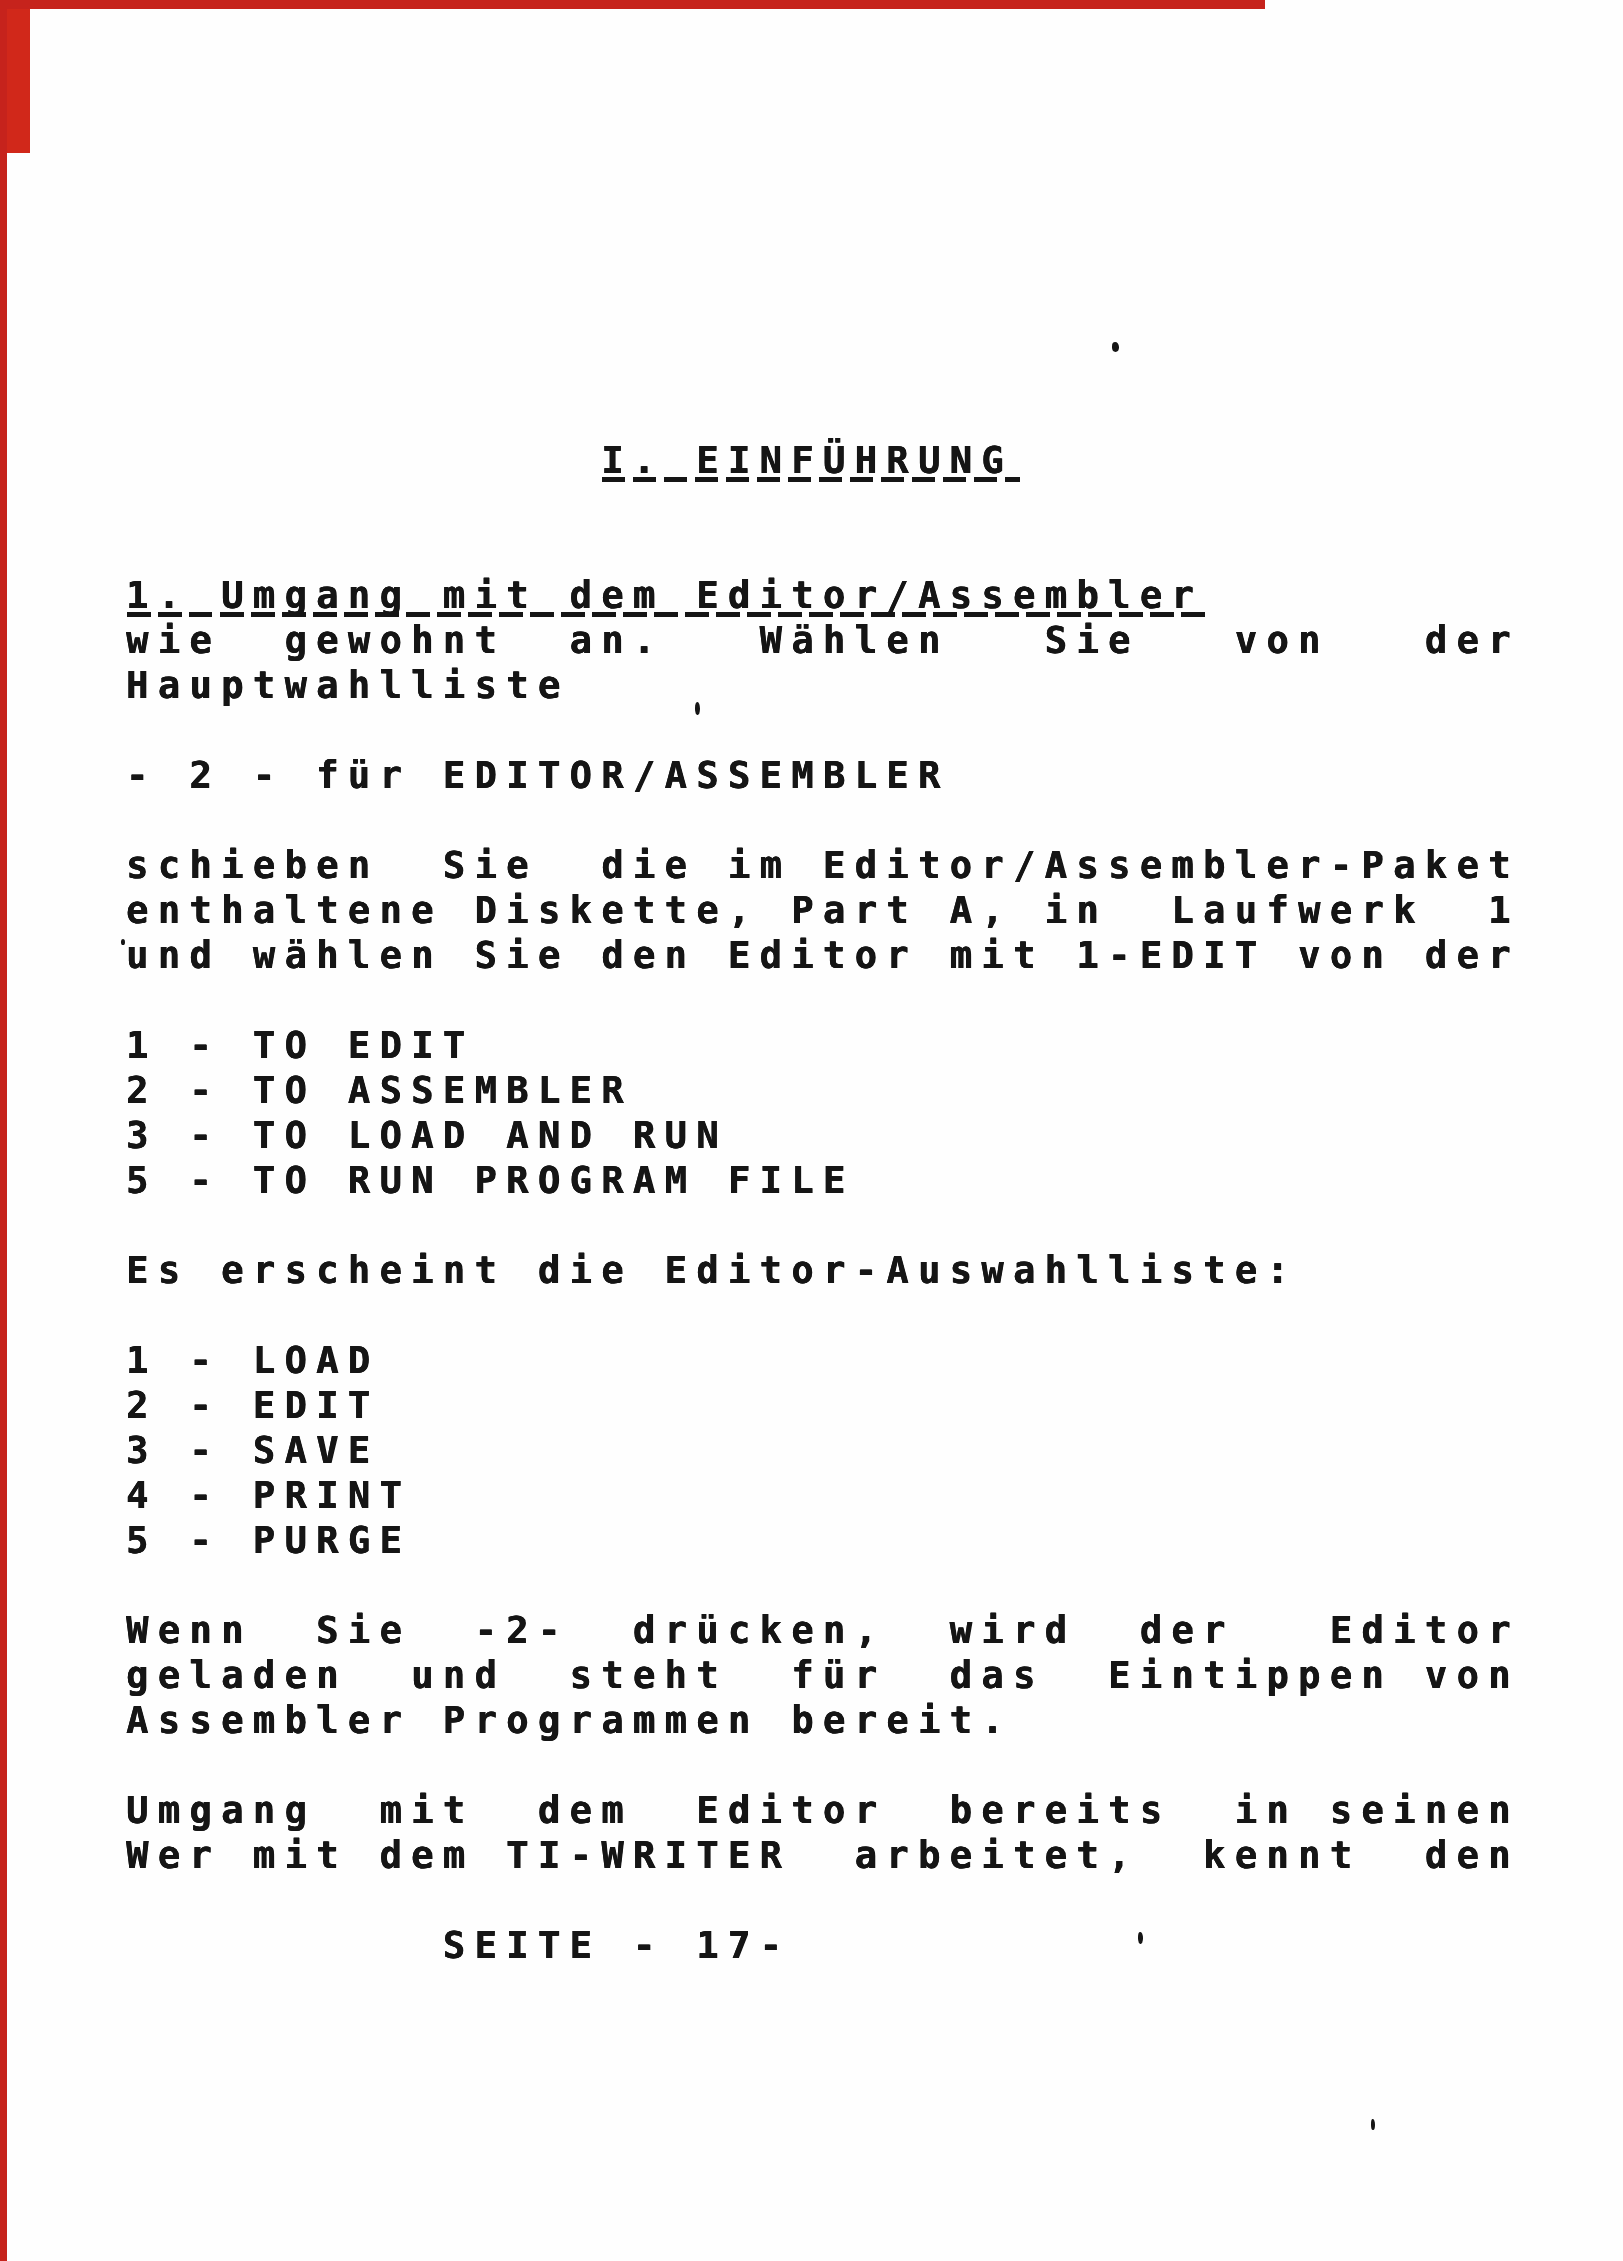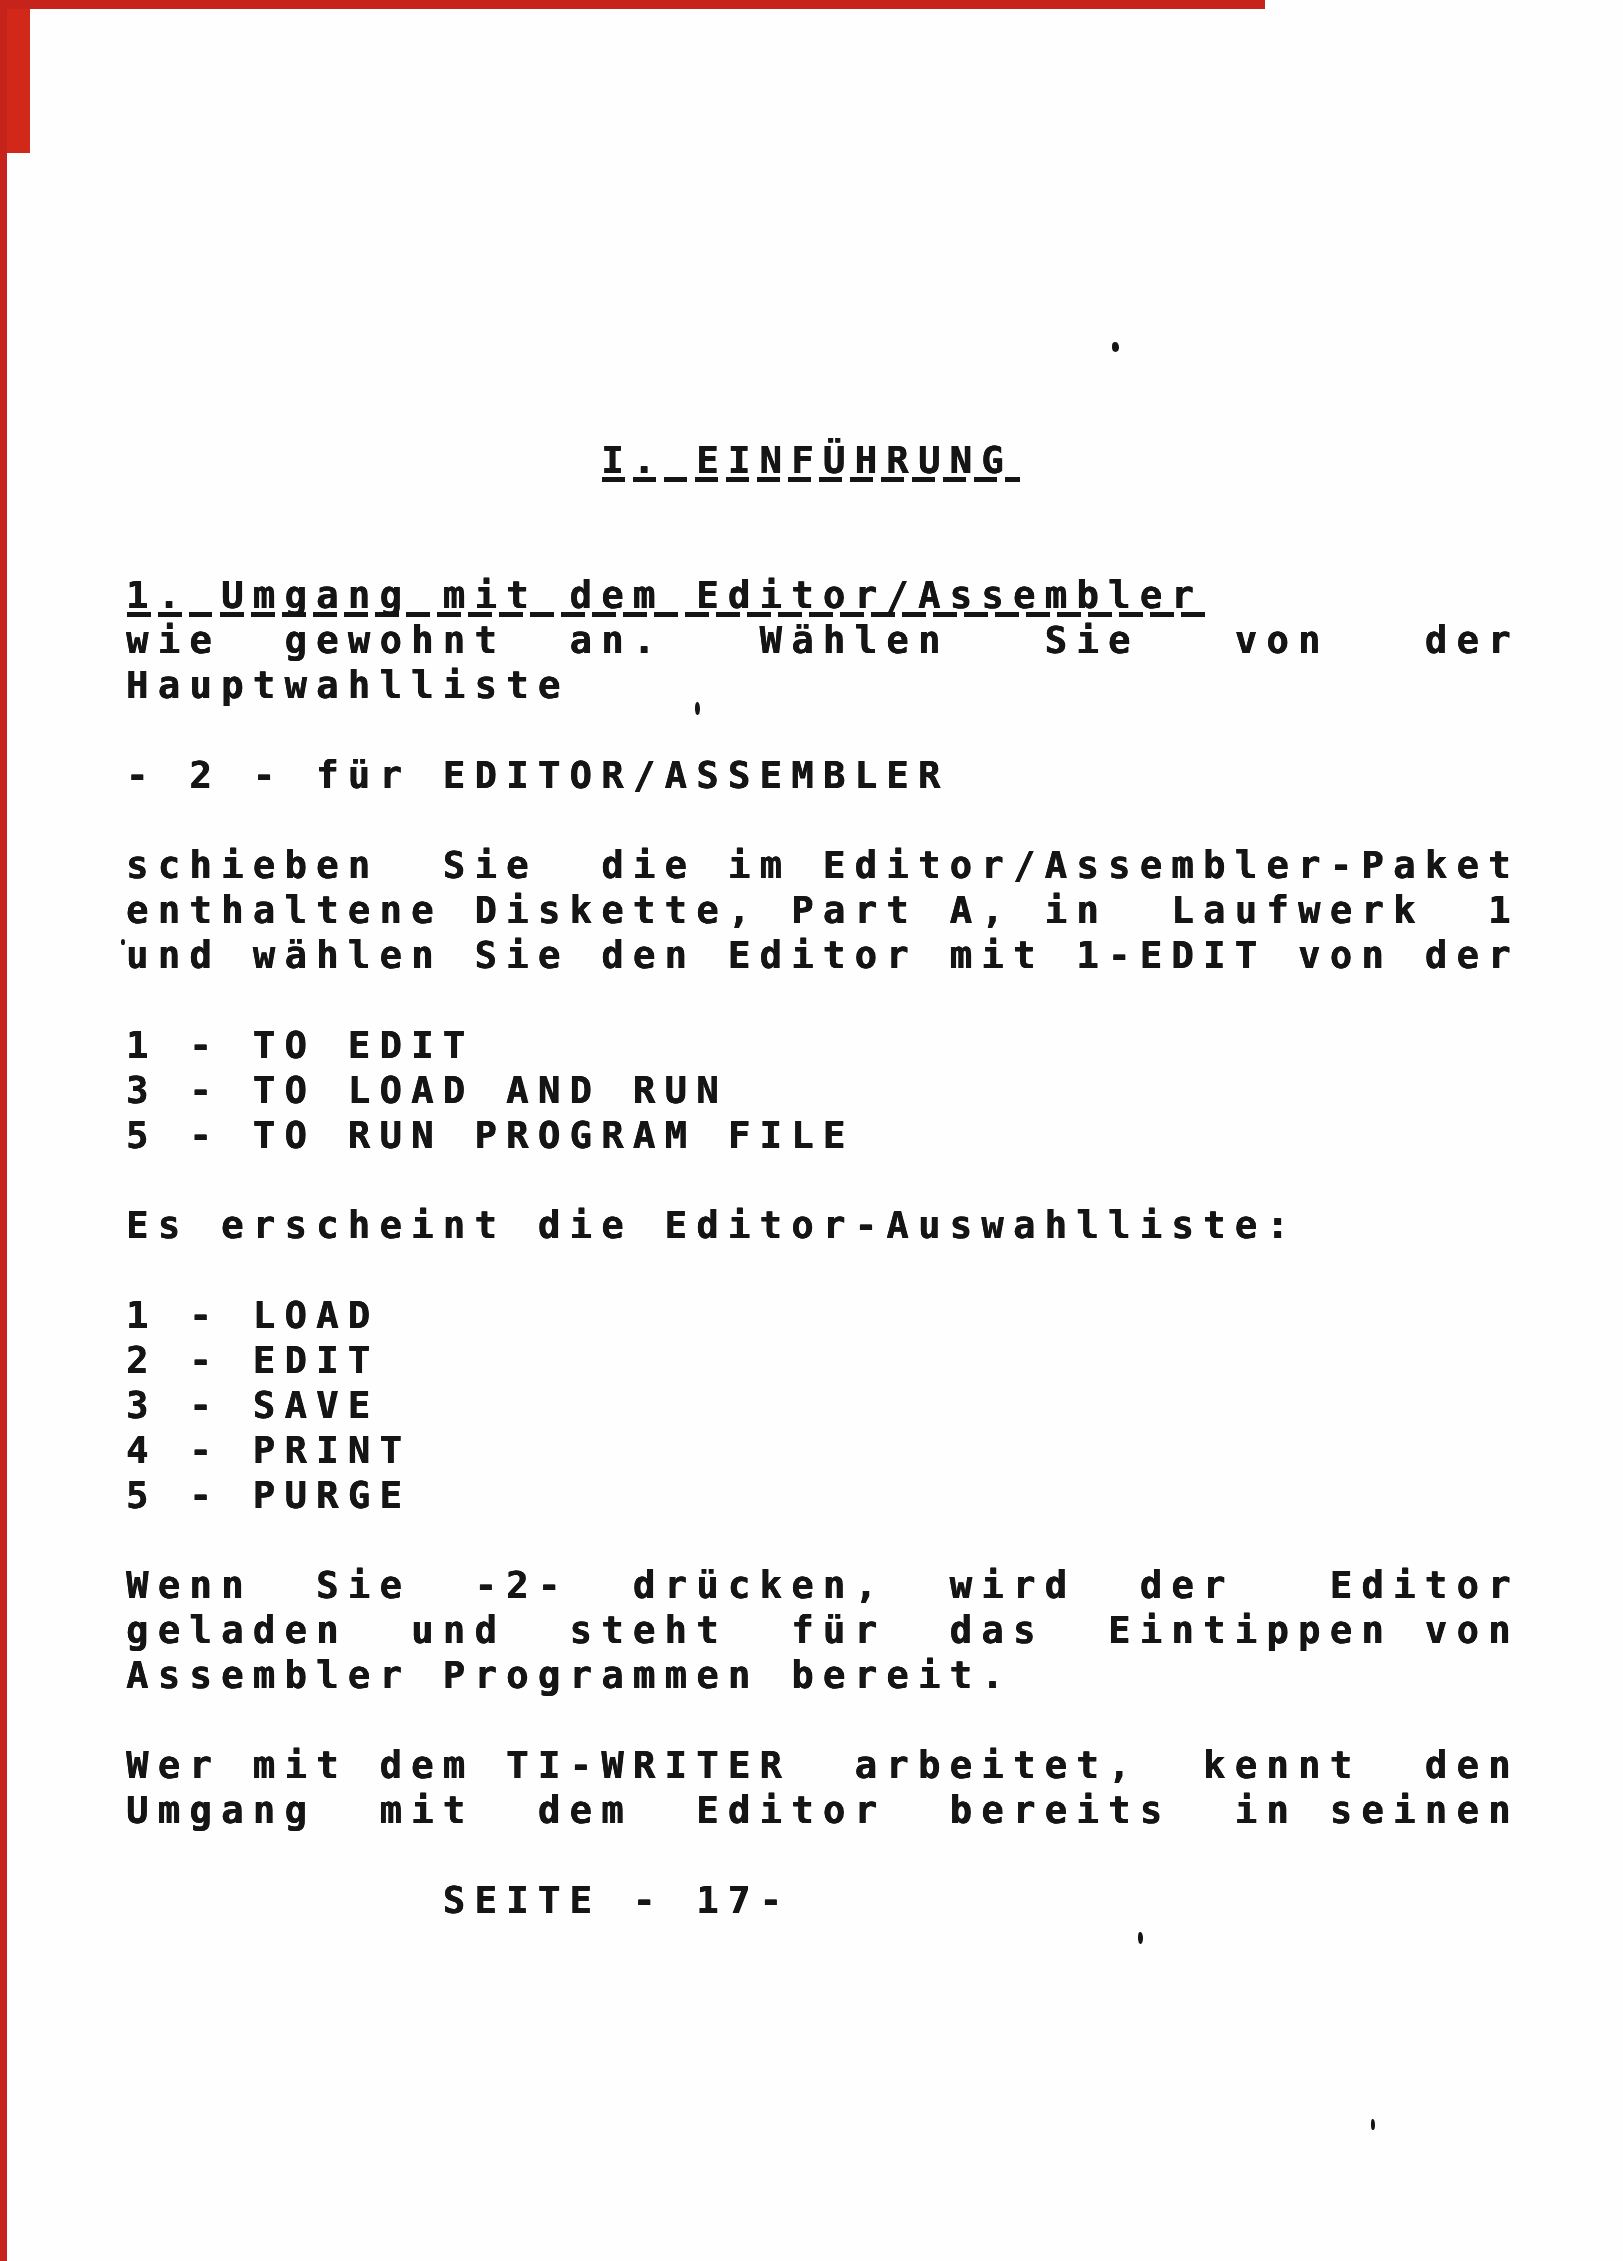--- a/index.html
+++ b/index.html
@@ -74,37 +74,38 @@
       <div class="line"><span class="ind"></span><span class="txt">wie  gewohnt  an.   Wählen   Sie   von   der</span></div>
       <div class="line"><span class="ind"></span><span class="txt">Hauptwahlliste</span></div>
       <div class="line"><span class="ind"></span><span class="txt"></span></div>
       <div class="line"><span class="ind"></span><span class="txt">- 2 - für EDITOR/ASSEMBLER</span></div>
       <div class="line"><span class="ind"></span><span class="txt"></span></div>
       <div class="line"><span class="ind"></span><span class="txt">schieben  Sie  die im Editor/Assembler-Paket</span></div>
       <div class="line"><span class="ind"></span><span class="txt">enthaltene Diskette, Part A, in  Laufwerk  1</span></div>
       <div class="line"><span class="ind"></span><span class="txt">und wählen Sie den Editor mit 1-EDIT von der</span></div>
       <div class="line"><span class="ind"></span><span class="txt"></span></div>
       <div class="line"><span class="ind"></span><span class="txt">1 - TO EDIT</span></div>
+      <div class="line"><span class="ind"></span><span class="txt">2 - TO ASSEMBLER</span></div>
       <div class="line"><span class="ind"></span><span class="txt">3 - TO LOAD AND RUN</span></div>
       <div class="line"><span class="ind"></span><span class="txt">5 - TO RUN PROGRAM FILE</span></div>
       <div class="line"><span class="ind"></span><span class="txt"></span></div>
       <div class="line"><span class="ind"></span><span class="txt">Es erscheint die Editor-Auswahlliste:</span></div>
       <div class="line"><span class="ind"></span><span class="txt"></span></div>
       <div class="line"><span class="ind"></span><span class="txt">1 - LOAD</span></div>
       <div class="line"><span class="ind"></span><span class="txt">2 - EDIT</span></div>
       <div class="line"><span class="ind"></span><span class="txt">3 - SAVE</span></div>
       <div class="line"><span class="ind"></span><span class="txt">4 - PRINT</span></div>
       <div class="line"><span class="ind"></span><span class="txt">5 - PURGE</span></div>
       <div class="line"><span class="ind"></span><span class="txt"></span></div>
       <div class="line"><span class="ind"></span><span class="txt">Wenn  Sie  -2-  drücken,  wird  der   Editor</span></div>
       <div class="line"><span class="ind"></span><span class="txt">geladen  und  steht  für  das  Eintippen von</span></div>
       <div class="line"><span class="ind"></span><span class="txt">Assembler Programmen bereit.</span></div>
       <div class="line"><span class="ind"></span><span class="txt"></span></div>
+      <div class="line"><span class="ind"></span><span class="txt">Umgang  mit  dem  Editor  bereits  in seinen</span></div>
       <div class="line"><span class="ind"></span><span class="txt">Wer mit dem TI-WRITER  arbeitet,  kennt  den</span></div>
-      <div class="line"><span class="ind"></span><span class="txt">Umgang  mit  dem  Editor  bereits  in seinen</span></div>
       <div class="line"><span class="ind"></span><span class="txt"></span></div>
       <div class="line"><span class="ind">          </span><span class="txt">SEITE - 17-</span></div>
     </div>
   <div class="scan-bar" id="red-block" style="background: rgb(209, 40, 26);"></div>
   <div class="scan-bar" id="red-top-line" style="background: rgb(198, 35, 28);"></div>
   <div class="scan-bar" id="red-left-line" style="background: rgb(198, 35, 28);"></div>
   <div id="specks">
       <div class="speck" style="left: 1112px; top: 342px; width: 7.3px; height: 9.7px;"></div>
       <div class="speck" style="left: 121px; top: 939px; width: 4px; height: 5.7px;"></div>
       <div class="speck" style="left: 695px; top: 702px; width: 4.9px; height: 13px;"></div>

